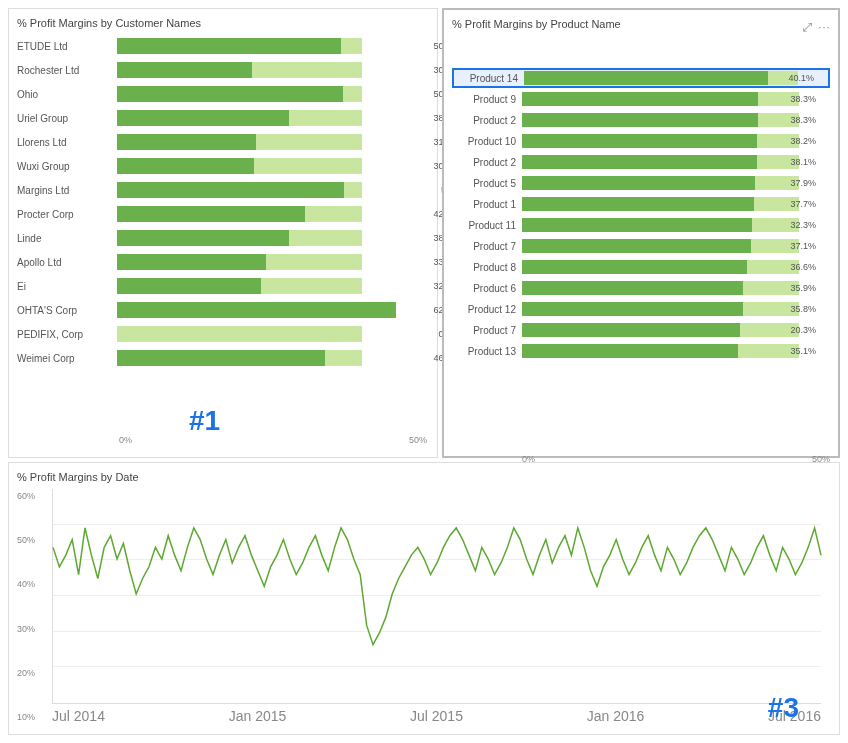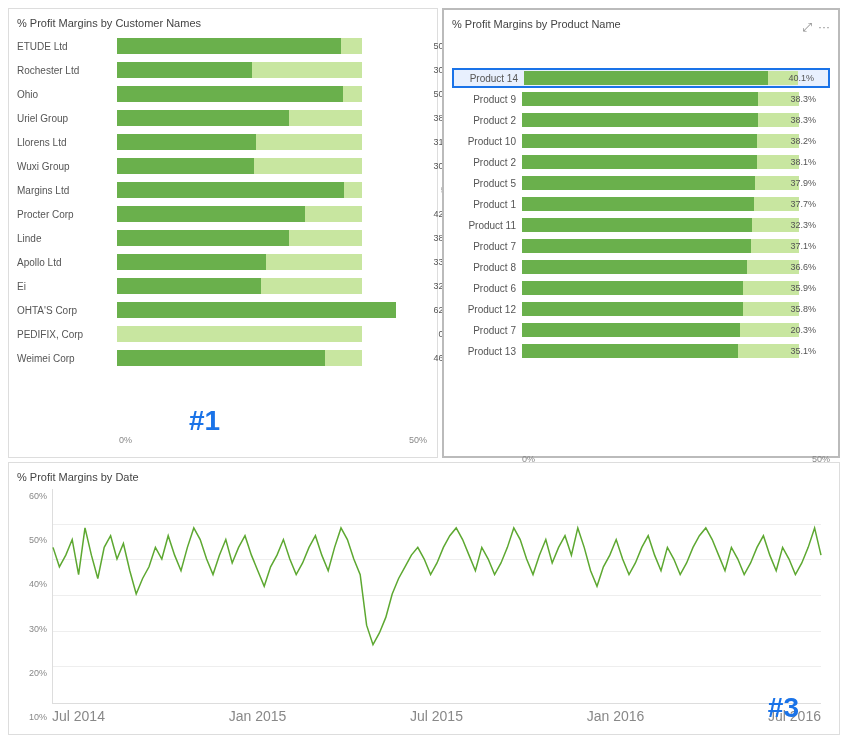--- a/index.html
+++ b/index.html
@@ -190,21 +190,20 @@
       height: 100%;
       display: flex;
       flex-direction: column-reverse;
       justify-content: space-between;
       padding: 2px 0;
     }
     .y-label {
       font-size: 9px;
       color: #888;
       width: 30px;
-      text-align: right;
     }
     .chart-area {
       position: absolute;
       left: 35px;
       right: 10px;
       top: 0;
       bottom: 20px;
       border-left: 1px solid #ddd;
       border-bottom: 1px solid #ddd;
     }

